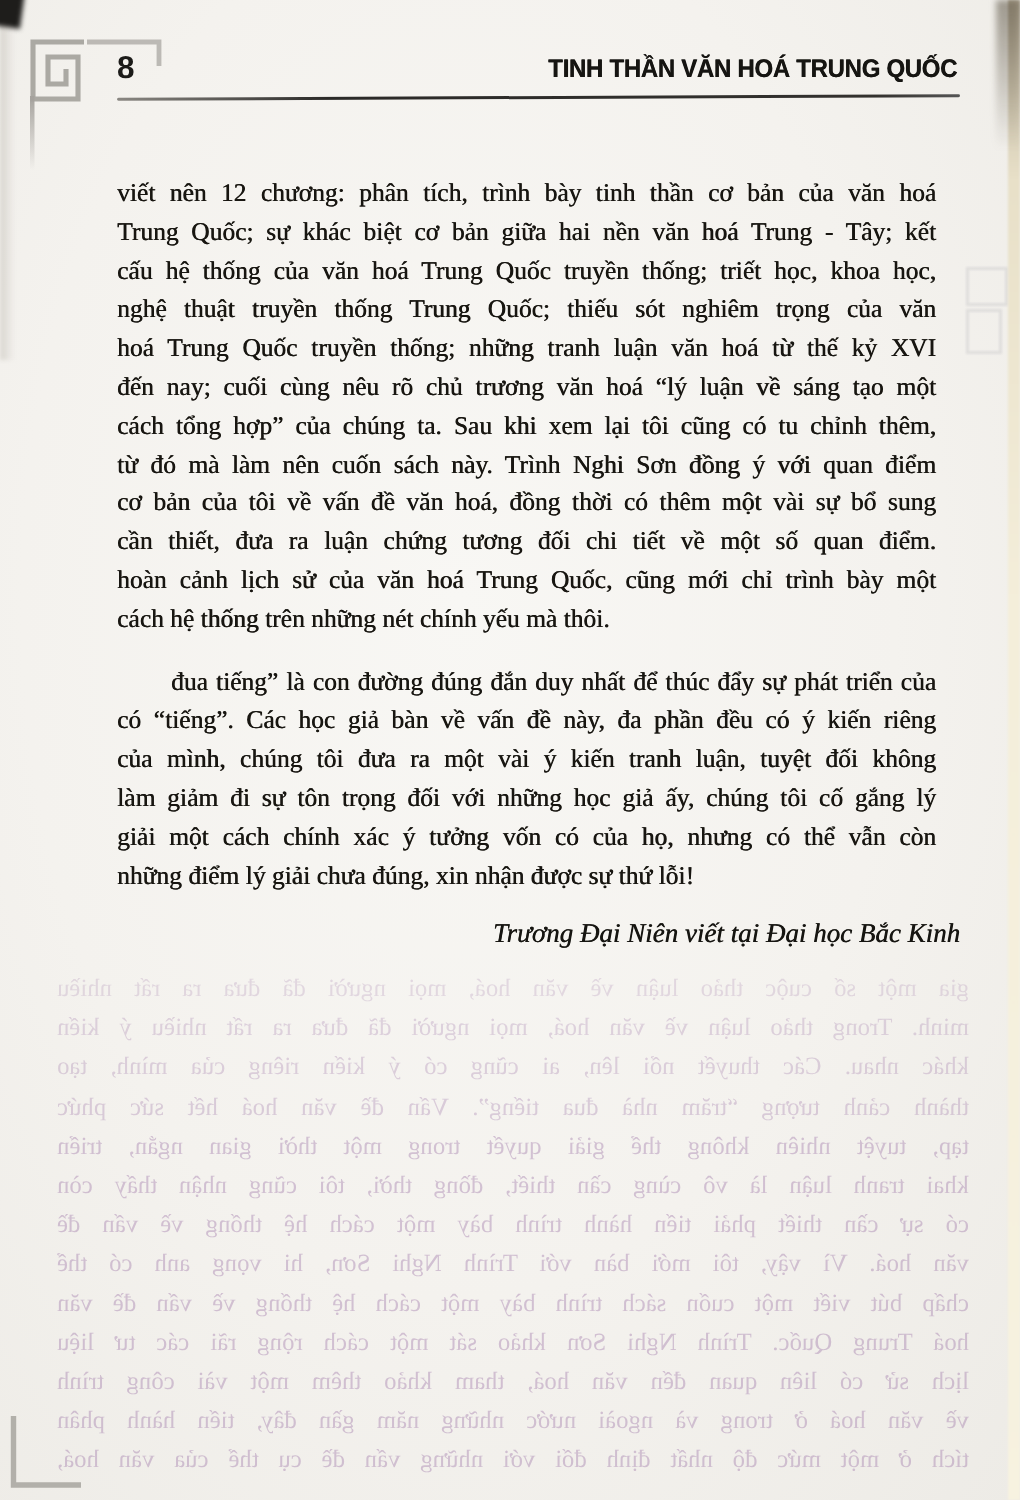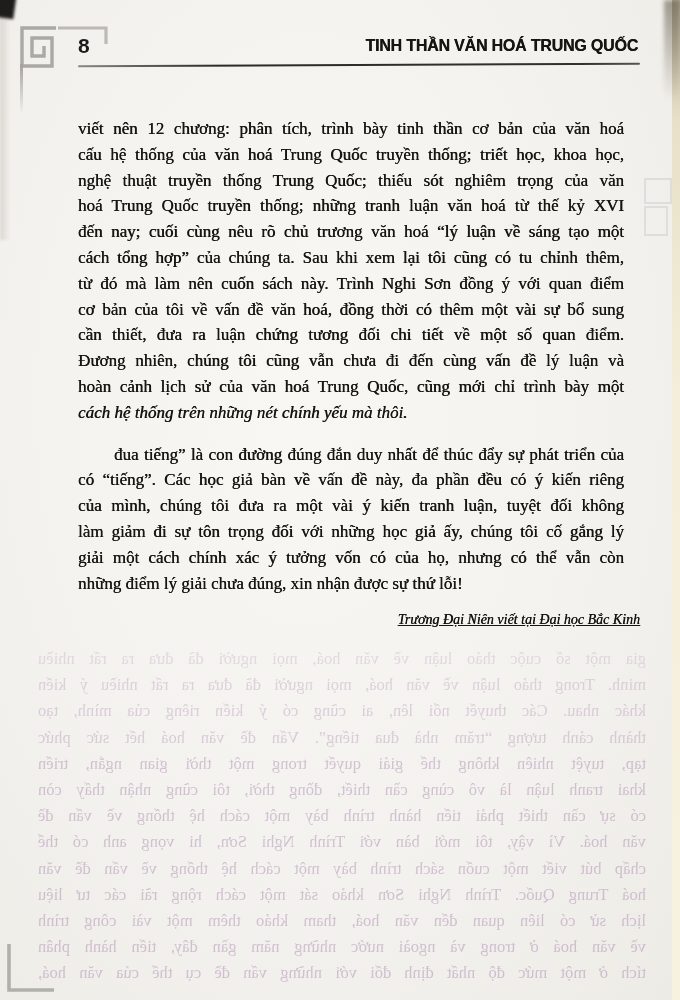--- a/index.html
+++ b/index.html
@@ -40,25 +40,25 @@
     background:linear-gradient(to right, #8a8782, #2b2a28 25%, #33312e 90%, #555);
     transform:rotate(-0.25deg);border-radius:1px;}
 
   
   .body-text{position:absolute;left:62px;right:40px;top:100px;z-index:2;
     color:#181611;font-size:17px;}
   .line{line-height:25.8px;text-align:justify;text-align-last:justify;
     text-shadow:0.35px 0 0 currentColor;white-space:normal;}
   .para{margin:16px;}
   .p2{margin-top:14px;}
-  .p1 .line:last-child{text-align-last:left;font-style:italic;}
+  .p1 .line:last-child{text-align-last:left;}
   .p2 .line:first-child{text-indent:36px;}
   .p2 .line:last-child{text-align-last:left;font-family:Liberation Serif, serif;}
-  .signature{margin-top:7px;text-align:right;font-style:italic;font-size:14px;
-    color:#161511;text-shadow:0.3px 0 0 currentColor;text-decoration:underline;}
+  .signature{margin-top:7px;text-align:right;font-style:italic;font-size:18px;
+    color:#161511;text-shadow:0.3px 0 0 currentColor;}
 
   
   .bleed{position:absolute;left:38px;right:34px;top:646px;z-index:1;
     transform:scaleX(-1);color:rgba(158,118,168,0.40);font-size:16.5px;
     filter:blur(0.45px);}
   .bleed .line{line-height:26.2px;text-shadow:none;}
   .bleed .line:nth-child(1){opacity:0.55;}
   .bleed .line:nth-child(2){opacity:0.7;}
   .bleed .line:nth-child(3){opacity:0.75;}
   .bleed .line:nth-child(4){opacity:0.8;}
@@ -104,29 +104,29 @@
       <div class="line">chấp bút viết một cuốn sách trình bày một cách hệ thống về vấn đề văn</div>
       <div class="line">hoá Trung Quốc. Trình Nghi Sơn khảo sát một cách rộng rãi các tư liệu</div>
       <div class="line">lịch sử có liên quan đến văn hoá, tham khảo thêm một vài công trình</div>
       <div class="line">về văn hoá ở trong và ngoài nước những năm gần đây, tiến hành phân</div>
       <div class="line">tích ở một mức độ nhất định đối với những vấn đề cụ thể của văn hoá,</div>
     </div>
 
   <div class="body-text">
     <div class="para p1">
         <div class="line">viết nên 12 chương: phân tích, trình bày tinh thần cơ bản của văn hoá</div>
+        <div class="line">Trung Quốc; sự khác biệt cơ bản giữa hai nền văn hoá Trung - Tây; kết</div>
         <div class="line">cấu hệ thống của văn hoá Trung Quốc truyền thống; triết học, khoa học,</div>
         <div class="line">nghệ thuật truyền thống Trung Quốc; thiếu sót nghiêm trọng của văn</div>
         <div class="line">hoá Trung Quốc truyền thống; những tranh luận văn hoá từ thế kỷ XVI</div>
         <div class="line">đến nay; cuối cùng nêu rõ chủ trương văn hoá “lý luận về sáng tạo một</div>
         <div class="line">cách tổng hợp” của chúng ta. Sau khi xem lại tôi cũng có tu chỉnh thêm,</div>
         <div class="line">từ đó mà làm nên cuốn sách này. Trình Nghi Sơn đồng ý với quan điểm</div>
         <div class="line">cơ bản của tôi về vấn đề văn hoá, đồng thời có thêm một vài sự bổ sung</div>
         <div class="line">cần thiết, đưa ra luận chứng tương đối chi tiết về một số quan điểm.</div>
-        <div class="line">Đương nhiên, chúng tôi cũng vẫn chưa đi đến cùng vấn đề lý luận và</div>
         <div class="line">hoàn cảnh lịch sử của văn hoá Trung Quốc, cũng mới chỉ trình bày một</div>
         <div class="line">cách hệ thống trên những nét chính yếu mà thôi.</div>
       </div>
     <div class="para p2">
         <div class="line">đua tiếng” là con đường đúng đắn duy nhất để thúc đẩy sự phát triển của</div>
         <div class="line">có “tiếng”. Các học giả bàn về vấn đề này, đa phần đều có ý kiến riêng</div>
         <div class="line">của mình, chúng tôi đưa ra một vài ý kiến tranh luận, tuyệt đối không</div>
         <div class="line">làm giảm đi sự tôn trọng đối với những học giả ấy, chúng tôi cố gắng lý</div>
         <div class="line">giải một cách chính xác ý tưởng vốn có của họ, nhưng có thể vẫn còn</div>
         <div class="line">những điểm lý giải chưa đúng, xin nhận được sự thứ lỗi!</div>

